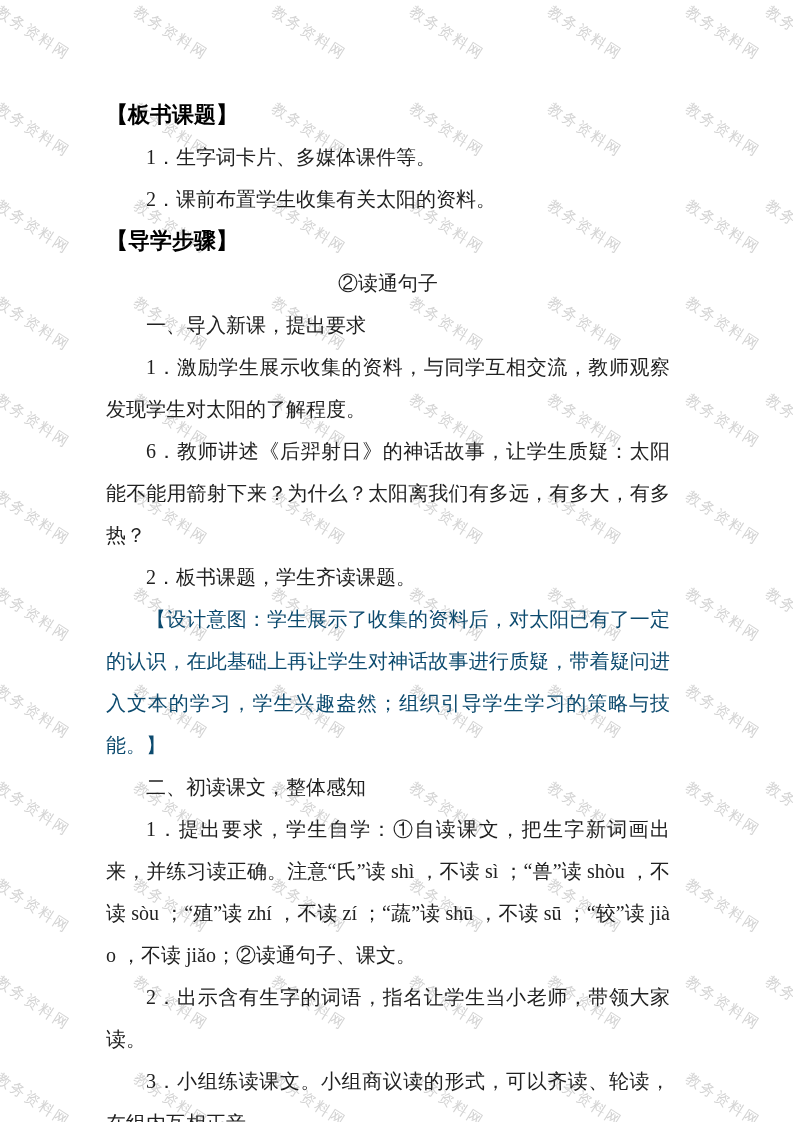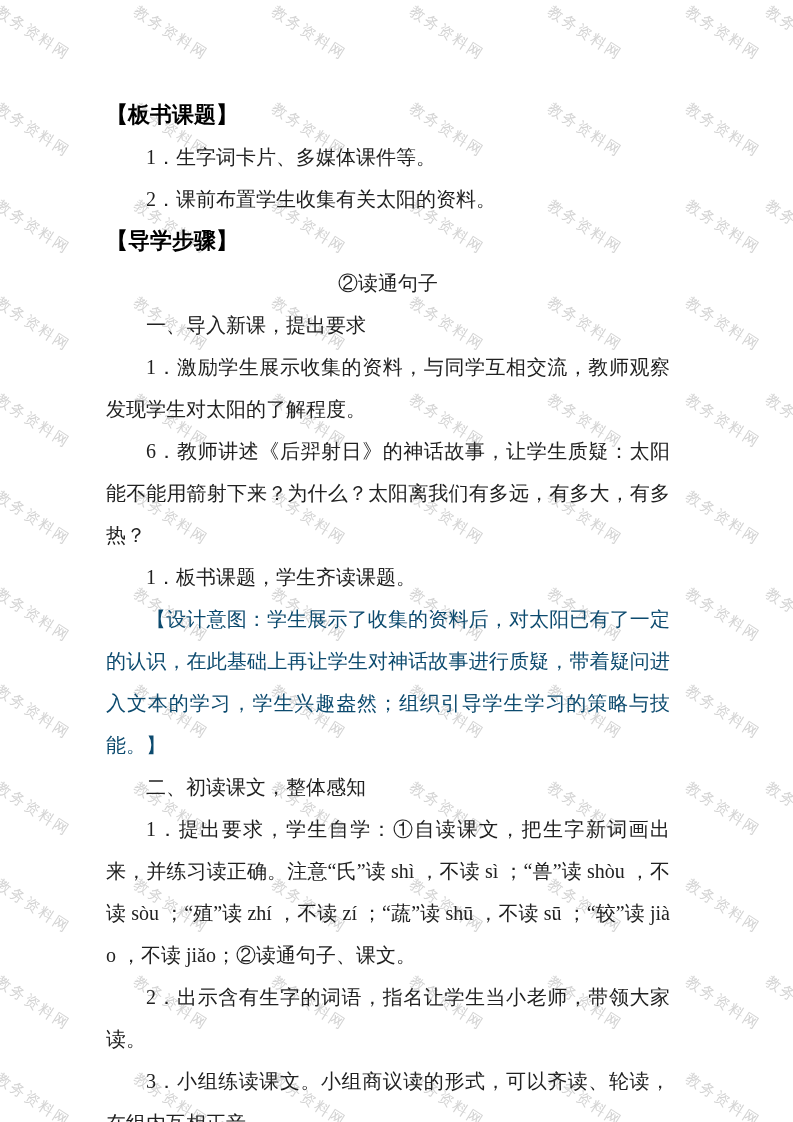--- a/index.html
+++ b/index.html
@@ -147,20 +147,20 @@
     </div>
   <div class="content" id="document-content">
       <p class="para p-heading">【板书课题】</p>
       <p class="para p-body">1．生字词卡片、多媒体课件等。</p>
       <p class="para p-body">2．课前布置学生收集有关太阳的资料。</p>
       <p class="para p-heading">【导学步骤】</p>
       <p class="para p-center">②读通句子</p>
       <p class="para p-body">一、导入新课，提出要求</p>
       <p class="para p-body">1．激励学生展示收集的资料，与同学互相交流，教师观察发现学生对太阳的了解程度。</p>
       <p class="para p-body">6．教师讲述《后羿射日》的神话故事，让学生质疑：太阳能不能用箭射下来？为什么？太阳离我们有多远，有多大，有多热？</p>
-      <p class="para p-body">1．板书课题，学生齐读课题。</p>
+      <p class="para p-body">2．板书课题，学生齐读课题。</p>
       <p class="para p-body" style="color: #0c4a6e;">【设计意图：学生展示了收集的资料后，对太阳已有了一定的认识，在此基础上再让学生对神话故事进行质疑，带着疑问进入文本的学习，学生兴趣盎然；组织引导学生学习的策略与技能。】</p>
       <p class="para p-body">二、初读课文，整体感知</p>
       <p class="para p-body">1．提出要求，学生自学：①自读课文，把生字新词画出来，并练习读正确。注意“氏”读 shì ，不读 sì ；“兽”读 shòu ，不读 sòu ；“殖”读 zhí ，不读 zí ；“蔬”读 shū ，不读 sū ；“较”读 jiào ，不读 jiǎo；②读通句子、课文。</p>
       <p class="para p-body">2．出示含有生字的词语，指名让学生当小老师，带领大家读。</p>
       <p class="para p-body">3．小组练读课文。小组商议读的形式，可以齐读、轮读，在组内互相正音。</p>
     </div>
 </div>
 
 </body></html>

